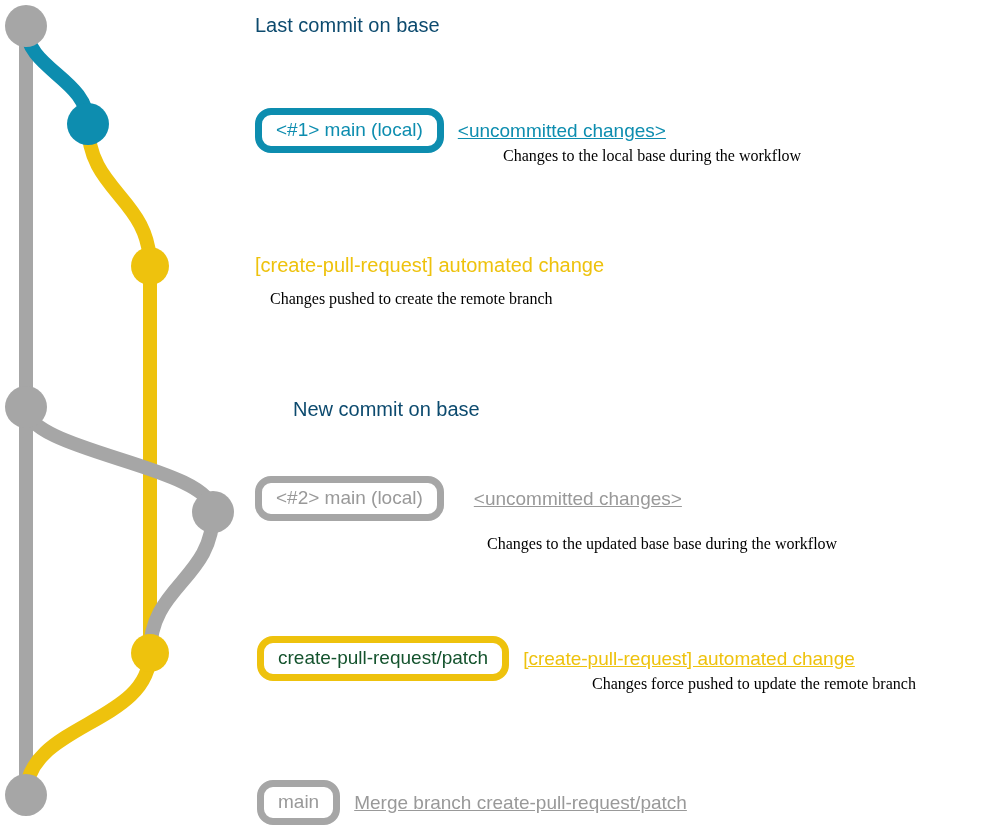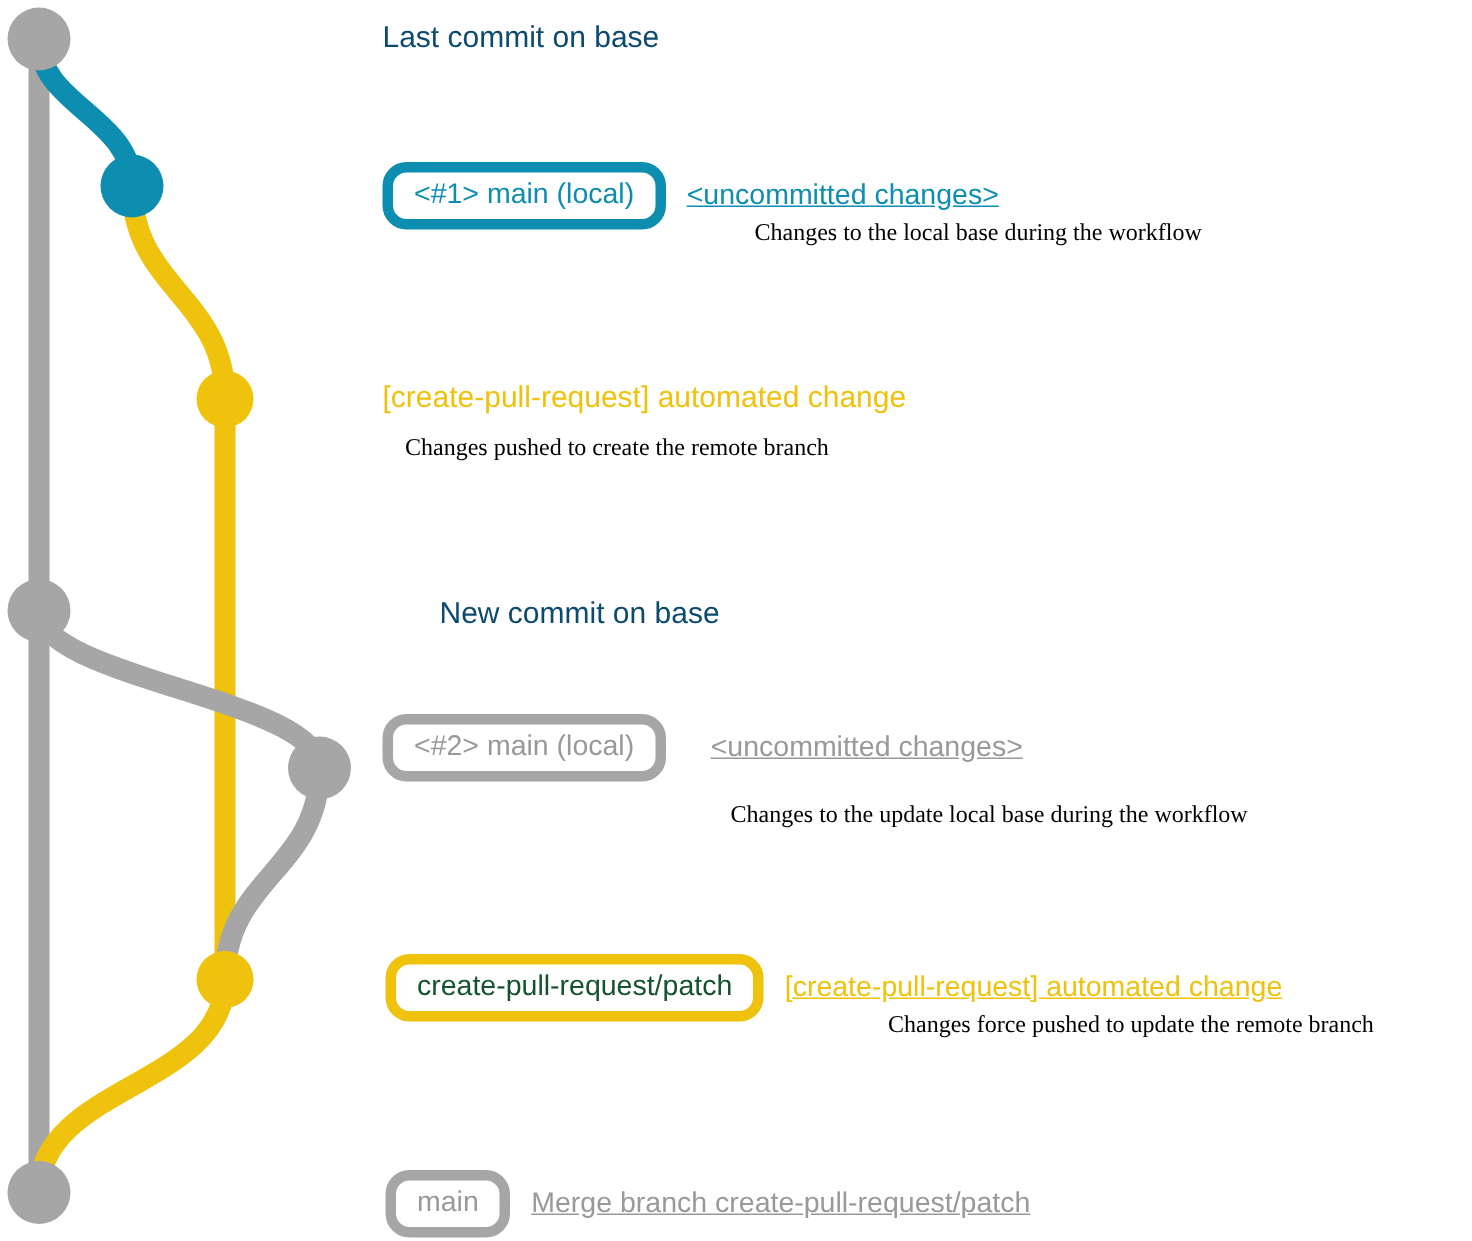--- a/index.html
+++ b/index.html
@@ -114,21 +114,21 @@
 
 <div class="headline yellow" style="left:255px; top:254px;">[create-pull-request] automated change</div>
 <div class="note" style="left:270px; top:290px;">Changes pushed to create the remote branch</div>
 
 <div class="headline" style="left:255px; top:398px;margin-left:38px;">New commit on base</div>
 
 <div class="row" style="left:255px; top:476px;gap:16px;">
   <span class="pill grey">&lt;#2&gt; main (local)</span>
   <span class="subject grey">&lt;uncommitted changes&gt;</span>
 </div>
-<div class="note" style="left:487px; top:535px;">Changes to the update local base during the workflow</div>
+<div class="note" style="left:487px; top:535px;">Changes to the updated base base during the workflow</div>
 
 <div class="row" style="left:257px; top:636px;">
   <span class="pill yellow">create-pull-request/patch</span>
   <span class="subject yellow">[create-pull-request] automated change</span>
 </div>
 <div class="note" style="left:566px; top:675px;margin-left:26px;">Changes force pushed to update the remote branch</div>
 
 <div class="row" style="left:257px; top:780px;">
   <span class="pill grey">main</span>
   <span class="subject grey">Merge branch create-pull-request/patch</span>

